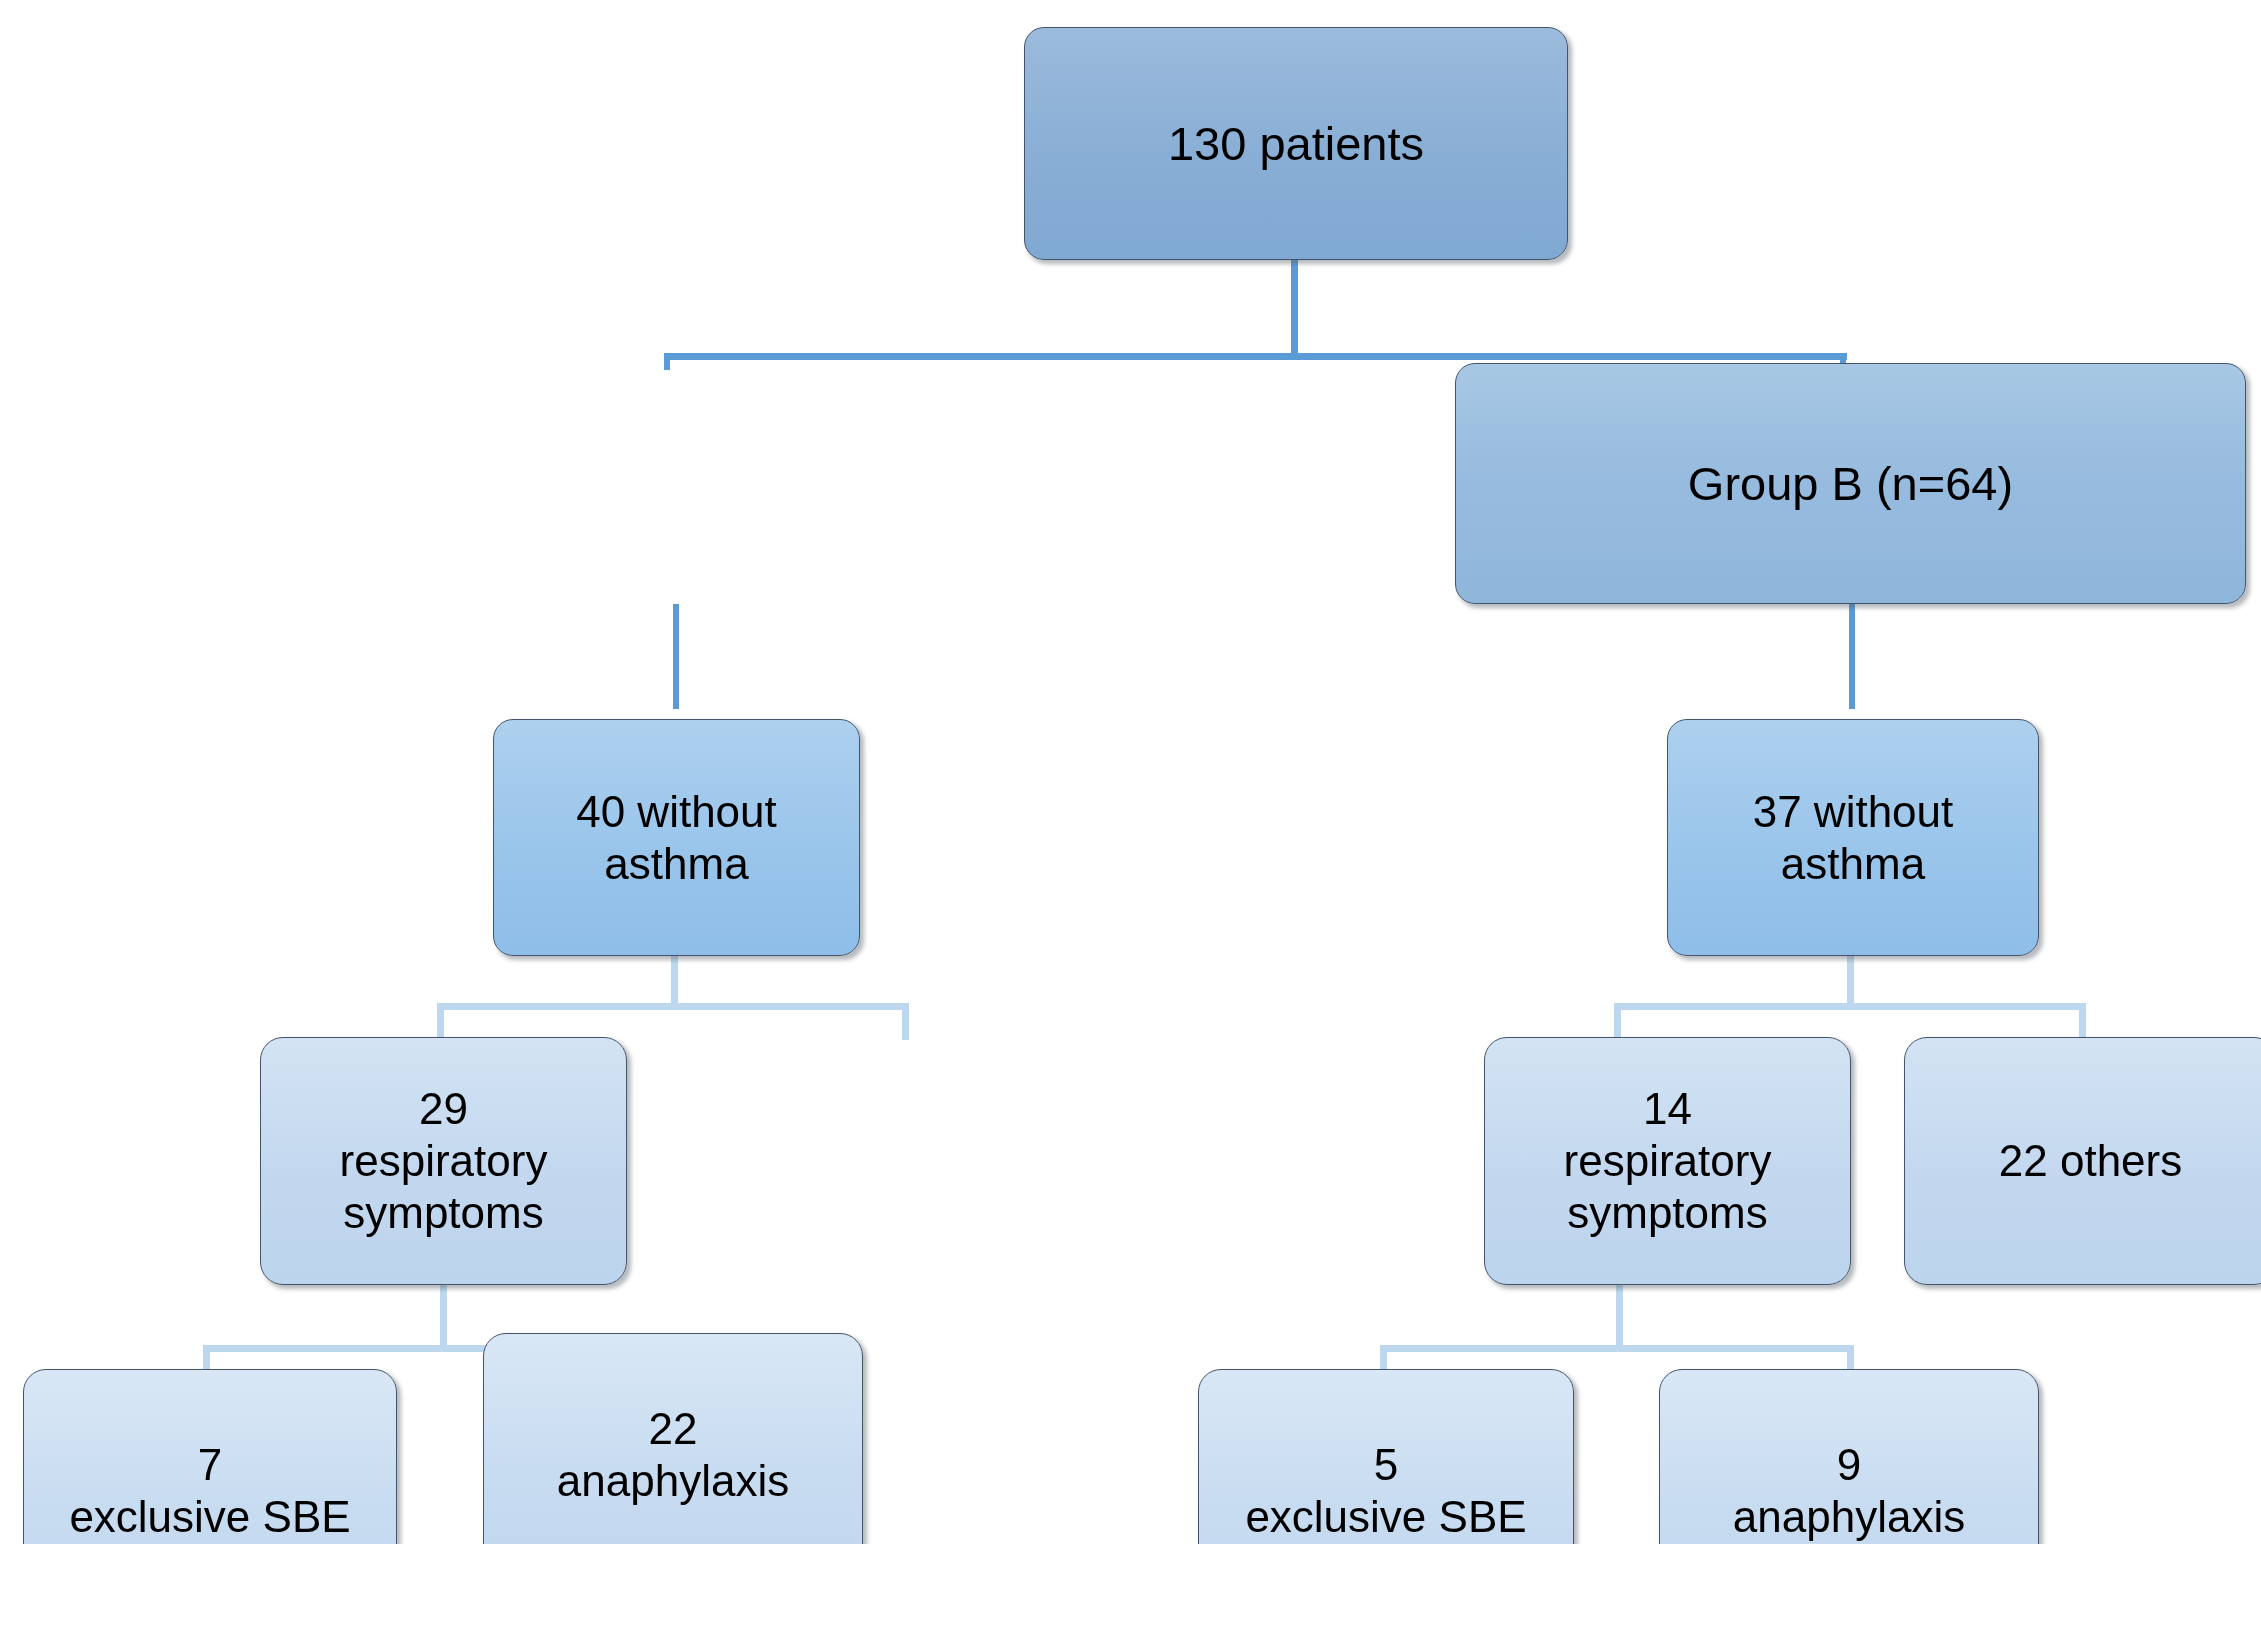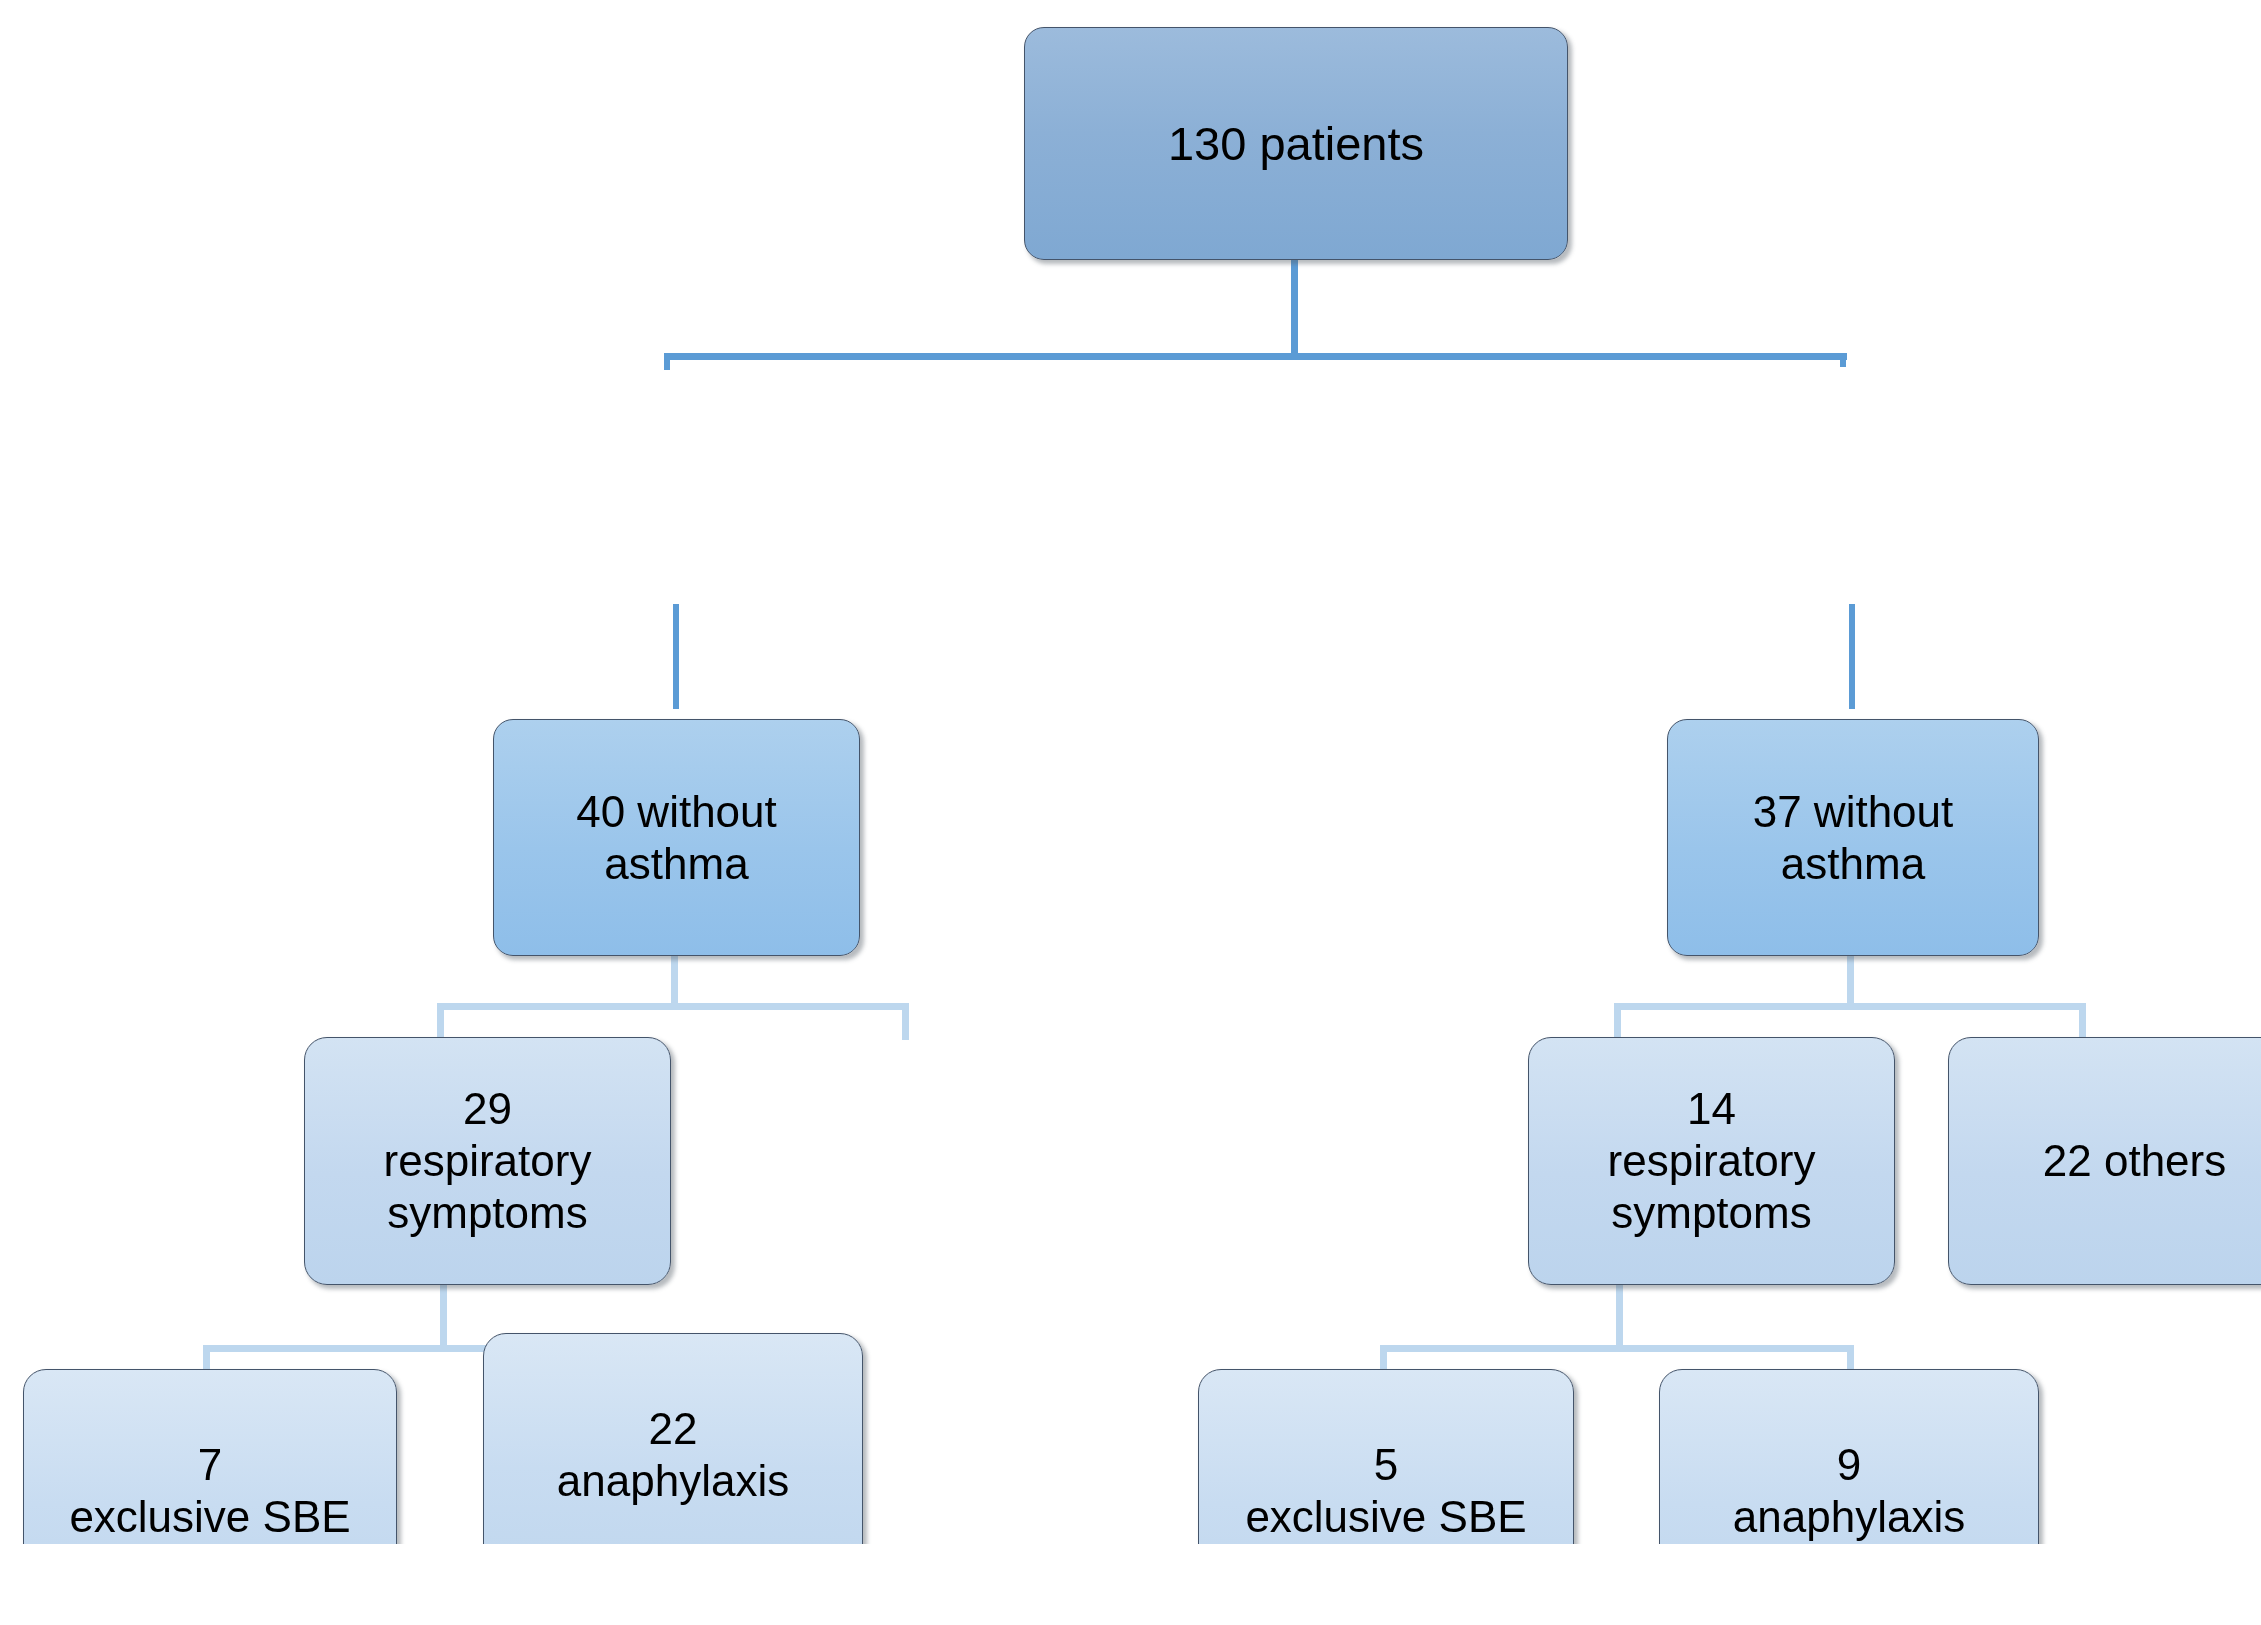--- a/index.html
+++ b/index.html
@@ -56,21 +56,20 @@
   .tier-2 {
     background: linear-gradient(to bottom, #ADD0EE 0%, #9AC5EB 55%, #8EBEE9 100%);
     font-size: 44px;
     margin-top: 12px;
   }
   
   .tier-3 {
     background: linear-gradient(to bottom, #D3E3F3 0%, #C3D8EF 55%, #BCD4ED 100%);
     font-size: 44px;
     border-radius: 23px;
-    margin-left: 44px;
   }
   
   .tier-4 {
     background: linear-gradient(to bottom, #D9E7F5 0%, #C8DCF1 55%, #C0D7EE 100%);
     font-size: 44px;
     border-radius: 23px;
   }
   .node .label {
     display: block;
     width: 100%;
@@ -132,20 +131,23 @@
   <div class="conn light" style="left:1616px; top:1283px; width:6.9px; height:67px;"></div>
   <div class="conn light" style="left:1380px; top:1345px; width:474px; height:6.9px;"></div>
   <div class="conn light" style="left:1380px; top:1345px; width:6.9px; height:31px;"></div>
   <div class="conn light" style="left:1847px; top:1345px; width:6.9px; height:31px;"></div>
 
   <div class="node tier-0" style="left:1024px; top:27px; width:544px; height:233px;">
     <span class="label">130 patients</span>
   </div>
 
 
+  <div class="node tier-1" style="left:1455px; top:363px; width:791px; height:241px;">
+    <span class="label">Group B  (n=64)</span>
+  </div>
 
   <div class="node tier-2" style="left:493px; top:707px; width:367px; height:237px;">
     <span class="label">40 without
 asthma</span>
   </div>
 
   <div class="node tier-2" style="left:1667px; top:707px; width:372px; height:237px;justify-content:center;">
     <span class="label">37 without
 asthma</span>
   </div>

